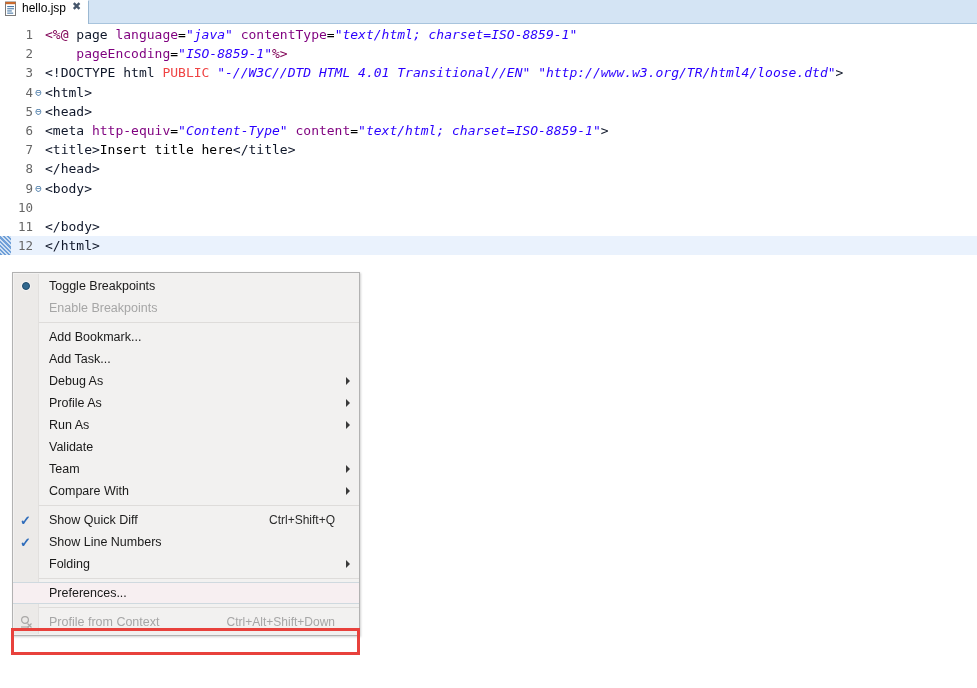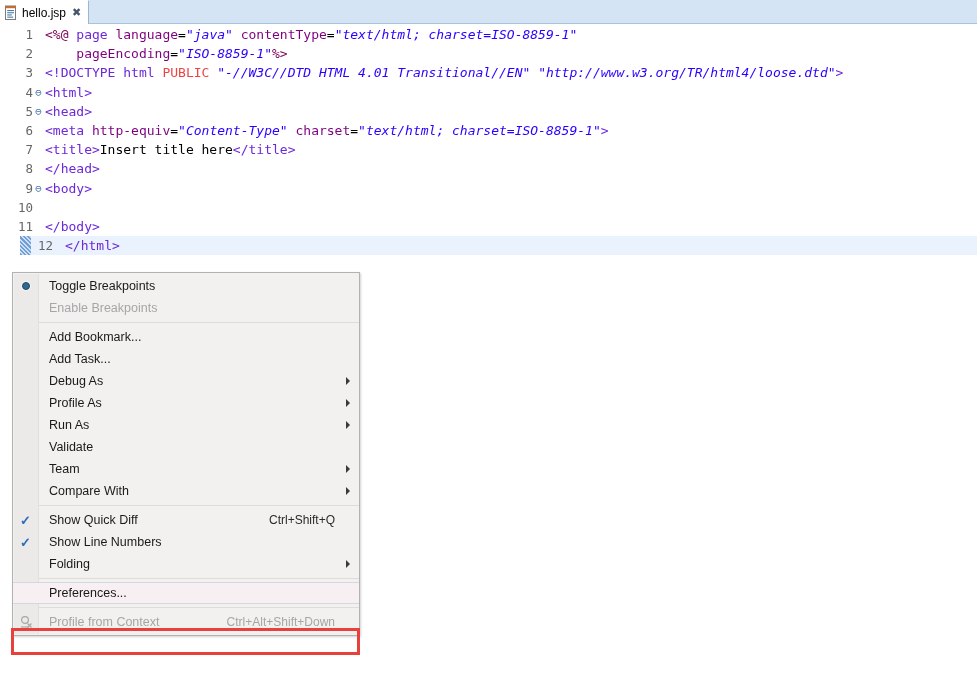--- a/index.html
+++ b/index.html
@@ -22,21 +22,21 @@
     left: 0; top: 0;
     width: 977px; height: 24px;
     background: #d4e4f4;
     border-bottom: 1px solid #a8c4dd;
   }
   #tab {
     position: absolute;
     left: 0; top: 0;
     height: 24px;
     display: flex;
-    align-items: center;
+    align-items: flex-start;
     padding: 0 7px 0 4px;
     background: #ffffff;
     border-right: 1px solid #9bb8d2;
     border-top: 1px solid #ffffff;
   }
   #tab .tab-icon { width: 14px; height: 16px; position: relative; margin-right: 4px; flex: 0 0 auto; }
   #tab .tab-label {
     font-size: 12px;
     color: #000000;
     white-space: nowrap;
@@ -59,21 +59,21 @@
     font-family: "DejaVu Sans Mono", monospace;
     font-size: 13px;
   }
   .code-row {
     position: relative;
     height: 19.2px;
     line-height: 19.2px;
     white-space: pre;
     display: flex;
   }
-  .code-row.hl { background: #eaf2fd; margin-left: 20px; }
+  .code-row.hl { background: #eaf2fd; }
   .gutter-mark {
     position: absolute;
     left: 0; top: 0;
     width: 11px; height: 19.2px;
   }
   .code-row.hl .gutter-mark {
     background-image:
       repeating-linear-gradient(45deg, #6f9fd8 0 1.5px, transparent 1.5px 3px);
     background-color: #cfe0f3;
   }
@@ -88,21 +88,21 @@
   .fold {
     width: 11px;
     flex: 0 0 auto;
     text-align: center;
     color: #4b7ba8;
     font-size: 11px;
   }
   .src { flex: 1 1 auto; padding-left: 1px; }
 
   
-  .tg   { color: #6d28d9; }         
+  .tg   { color: #0f172a; }         
   .at   { color: #7f007f; }         
   .st   { color: #2a00ff; font-style: italic; }  
   .pi   { color: #7f0055; }         
   .gy   { color: #ef4444; }
 
   
   #ctxmenu {
     position: absolute;
     left: 12px; top: 272px;
     width: 348px;
@@ -217,21 +217,21 @@
     <span class="tab-close">✖</span>
   </div>
 </div>
 
 <div id="editor">
     <div class="code-row"><div class="gutter-mark"></div><span class="ln">1</span><span class="fold"></span><span class="src"><span class="pi">&lt;%@</span> <span class="tg">page</span> <span class="at">language</span>=<span class="st">"java"</span> <span class="at">contentType</span>=<span class="st">"text/html; charset=ISO-8859-1"</span></span></div>
     <div class="code-row"><div class="gutter-mark"></div><span class="ln">2</span><span class="fold"></span><span class="src">    <span class="at">pageEncoding</span>=<span class="st">"ISO-8859-1"</span><span class="pi">%&gt;</span></span></div>
     <div class="code-row"><div class="gutter-mark"></div><span class="ln">3</span><span class="fold"></span><span class="src"><span class="tg">&lt;!DOCTYPE</span> <span class="tg">html</span> <span class="gy">PUBLIC</span> <span class="st">"-//W3C//DTD HTML 4.01 Transitional//EN"</span> <span class="st">"http://www.w3.org/TR/html4/loose.dtd"</span><span class="tg">&gt;</span></span></div>
     <div class="code-row"><div class="gutter-mark"></div><span class="ln">4</span><span class="fold">⊖</span><span class="src"><span class="tg">&lt;html&gt;</span></span></div>
     <div class="code-row"><div class="gutter-mark"></div><span class="ln">5</span><span class="fold">⊖</span><span class="src"><span class="tg">&lt;head&gt;</span></span></div>
-    <div class="code-row"><div class="gutter-mark"></div><span class="ln">6</span><span class="fold"></span><span class="src"><span class="tg">&lt;meta</span> <span class="at">http-equiv</span>=<span class="st">"Content-Type"</span> <span class="at">charset</span>=<span class="st">"text/html; charset=ISO-8859-1"</span><span class="tg">&gt;</span></span></div>
+    <div class="code-row"><div class="gutter-mark"></div><span class="ln">6</span><span class="fold"></span><span class="src"><span class="tg">&lt;meta</span> <span class="at">http-equiv</span>=<span class="st">"Content-Type"</span> <span class="at">content</span>=<span class="st">"text/html; charset=ISO-8859-1"</span><span class="tg">&gt;</span></span></div>
     <div class="code-row"><div class="gutter-mark"></div><span class="ln">7</span><span class="fold"></span><span class="src"><span class="tg">&lt;title&gt;</span>Insert title here<span class="tg">&lt;/title&gt;</span></span></div>
     <div class="code-row"><div class="gutter-mark"></div><span class="ln">8</span><span class="fold"></span><span class="src"><span class="tg">&lt;/head&gt;</span></span></div>
     <div class="code-row"><div class="gutter-mark"></div><span class="ln">9</span><span class="fold">⊖</span><span class="src"><span class="tg">&lt;body&gt;</span></span></div>
     <div class="code-row"><div class="gutter-mark"></div><span class="ln">10</span><span class="fold"></span><span class="src"></span></div>
     <div class="code-row"><div class="gutter-mark"></div><span class="ln">11</span><span class="fold"></span><span class="src"><span class="tg">&lt;/body&gt;</span></span></div>
     <div class="code-row hl"><div class="gutter-mark"></div><span class="ln">12</span><span class="fold"></span><span class="src"><span class="tg">&lt;/html&gt;</span></span></div>
   </div>
 
 <div id="ctxmenu">
   <div class="gutter-col"></div>

